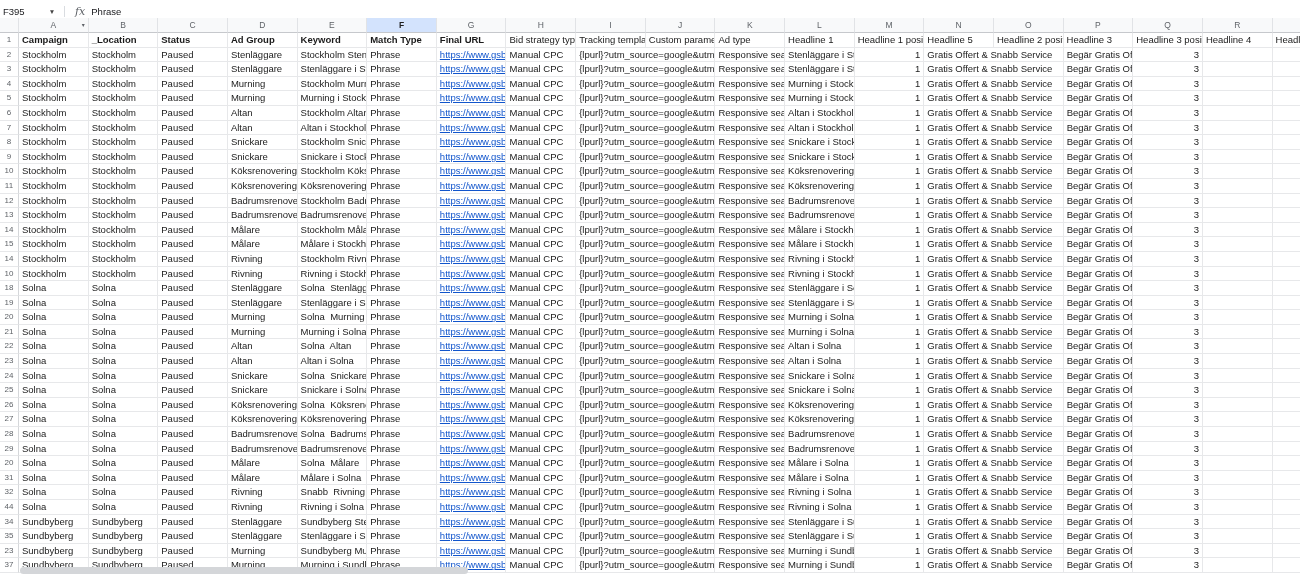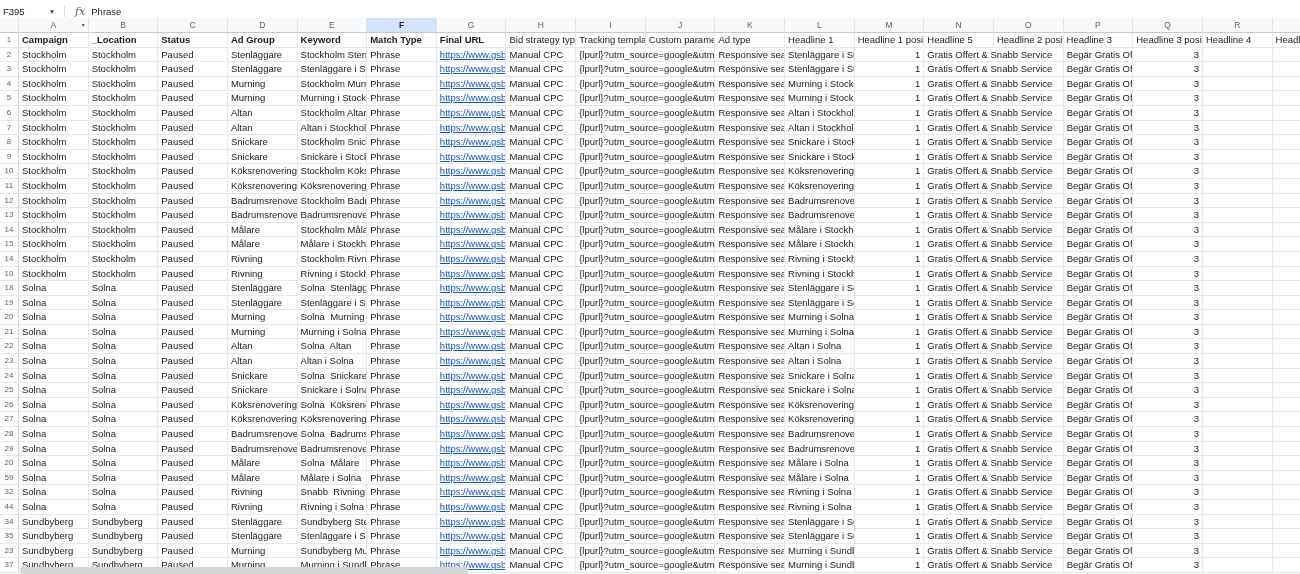--- a/index.html
+++ b/index.html
@@ -681,21 +681,21 @@
           <div class="c w1">Responsive search ad</div>
           <div class="c w1">Målare i Solna</div>
           <div class="c w1 num">1</div>
           <div class="c w2">Gratis Offert &amp; Snabb Service</div>
           <div class="c w1">Begär Gratis Offert</div>
           <div class="c w1 num">3</div>
           <div class="c w1"></div>
           <div class="c w1"></div>
         </div>
         <div class="gr row">
-          <div class="c rh rhw">59</div>
+          <div class="c rh rhw">31</div>
           <div class="c w1">Solna</div>
           <div class="c w1">Solna</div>
           <div class="c w1">Paused</div>
           <div class="c w1">Målare</div>
           <div class="c w1">Målare i Solna</div>
           <div class="c w1">Phrase</div>
           <div class="c w1 link">https://www.gsby</div>
           <div class="c w1">Manual CPC</div>
           <div class="c w2">{lpurl}?utm_source=google&amp;utm_medium=cpc</div>
           <div class="c w1">Responsive search ad</div>

